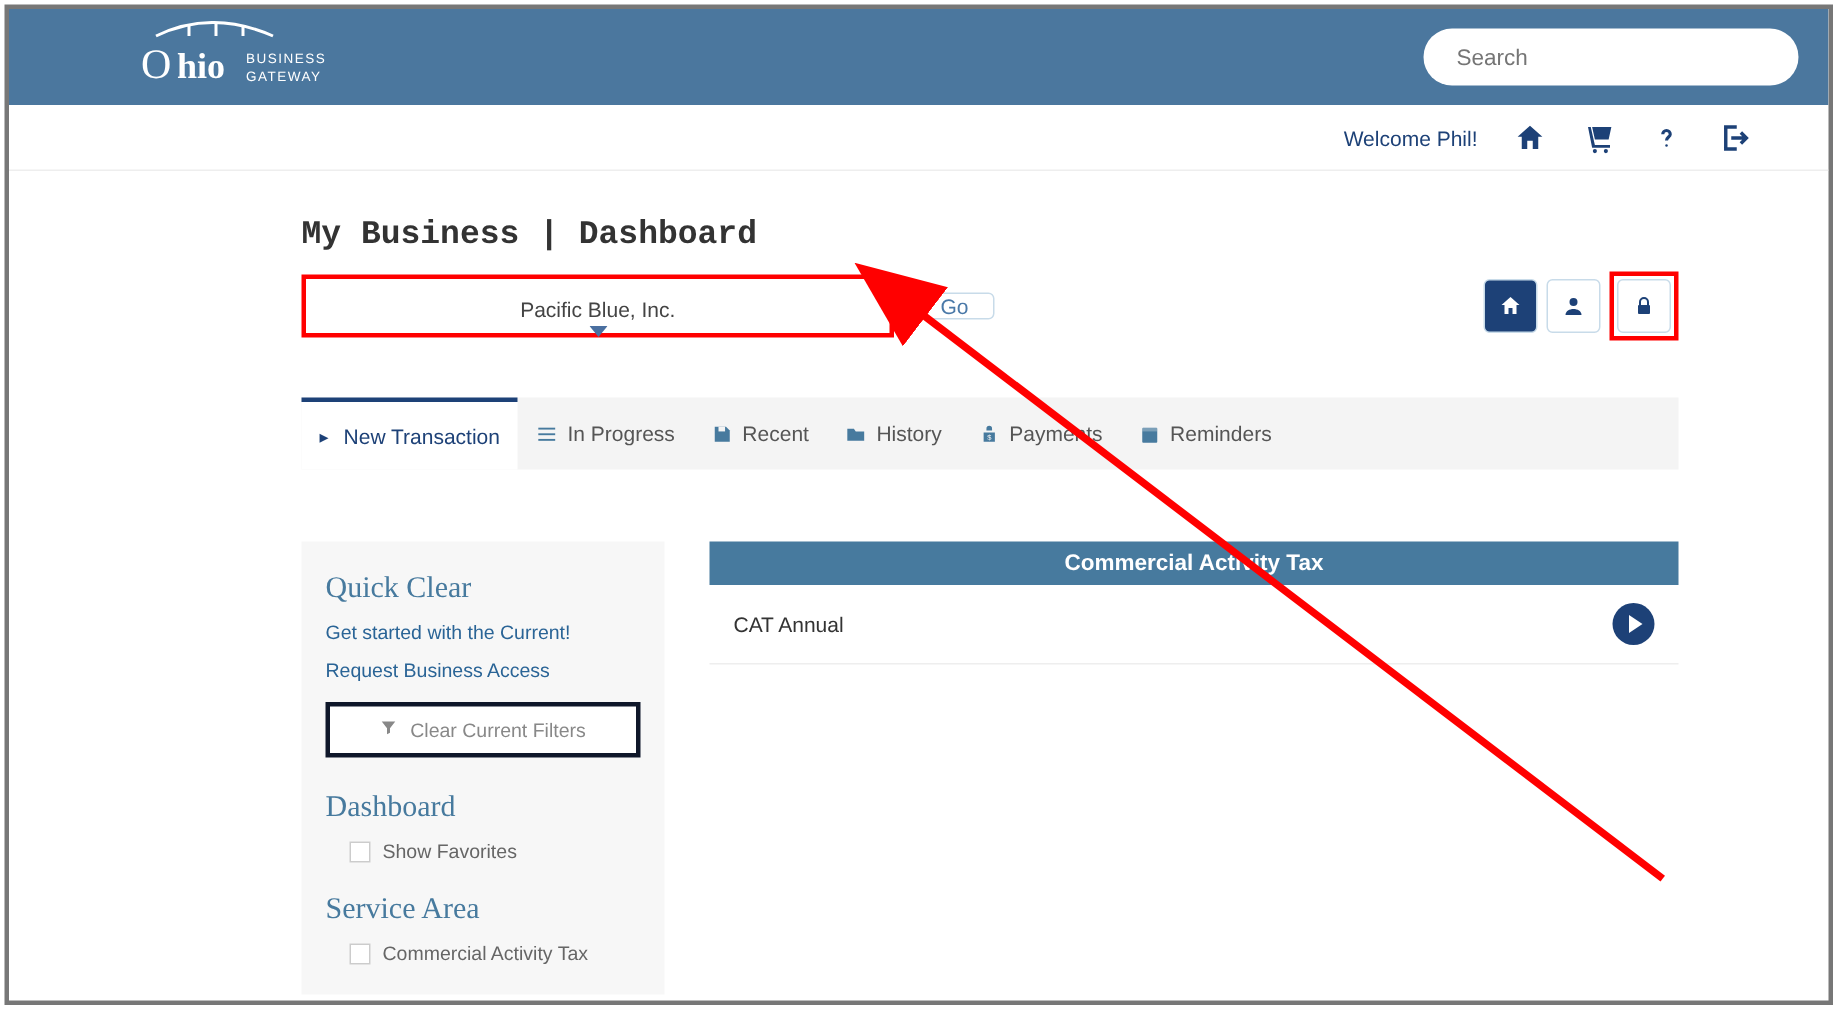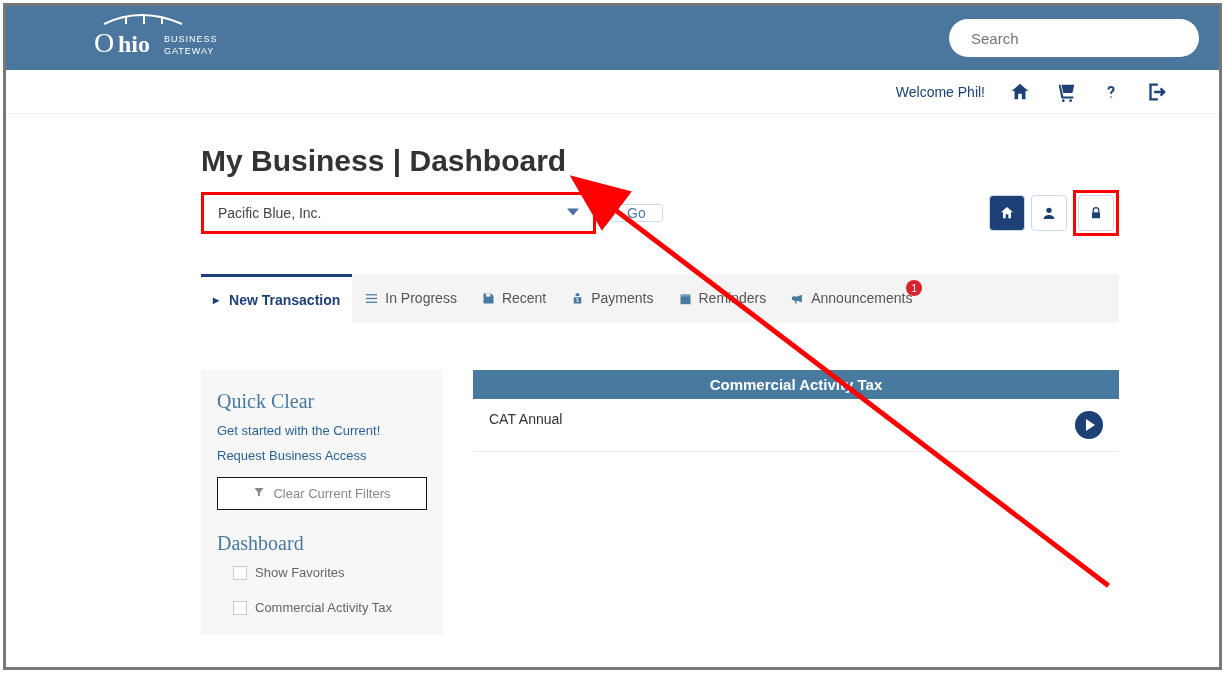--- a/index.html
+++ b/index.html
@@ -17,45 +17,45 @@
   body{background:#fff;}
   .frame{border:3px solid #777;width:1219px;height:667px;margin:3px;background:#fff;overflow:hidden;position:relative;}
   .topbar{background:var(--blue);height:64px;display:flex;align-items:center;justify-content:space-between;padding:0 20px 0 80px;}
   .logo{color:#fff;display:flex;align-items:center;gap:10px;}
   .search-box{background:#fff;border-radius:24px;height:38px;width:250px;display:flex;align-items:center;padding:0 20px;}
   .search-box input{border:none;outline:none;font-size:15px;color:#0f172a;width:100%;background:transparent;}
   .userbar{height:44px;display:flex;align-items:center;justify-content:flex-end;gap:24px;padding:0 52px 0 0;border-bottom:1px solid #eee;}
   .userbar .welcome{color:var(--dark-navy);font-size:14px;}
   .userbar .ico{color:var(--dark-navy);display:flex;align-items:center;justify-content:center;cursor:pointer;}
   .content{padding:20px 100px 0 195px;}
-  .page-title{font-family:Liberation Sans, sans-serif;font-size:30px;font-weight:700;margin:10px 0 12px 0;}
+  .page-title{font-family:Liberation Mono, monospace;font-size:22px;font-weight:700;margin:10px 0 12px 0;}
   .controls{display:flex;align-items:center;gap:14px;position:relative;}
-  .biz-select{border:3px solid red;width:395px;height:42px;background:#fff;display:flex;align-items:center;justify-content:space-between;padding:12px 14px;font-size:14px;color:#444;cursor:pointer;}
+  .biz-select{border:3px solid red;width:395px;height:42px;background:#fff;display:flex;align-items:center;justify-content:space-between;padding:12px 14px;font-size:14px;color:#444;cursor:pointer;flex-direction:column;}
   .biz-select .caret{color:#4a6fa0;}
   .go-btn{border:1px solid #c8dbe9;border-radius:4px;padding:0 16px;color:#4a79a8;background:#fff;font-size:14px;cursor:pointer;}
   .right-controls{margin-left:auto;display:flex;gap:6px;align-items:center;}
   .sq-btn{width:36px;height:36px;border:1px solid #c8dbe9;border-radius:4px;display:flex;align-items:center;justify-content:center;color:var(--dark-navy);background:#fff;cursor:pointer;}
   .sq-btn.active{background:var(--dark-navy);color:#fff;}
   .lock-hl{border:3px solid red;padding:2px;border-radius:0;}
   .tabs{margin-top:38px;background:var(--tab-bg);display:flex;align-items:center;height:48px;font-size:14px;}
   .tab{display:flex;align-items:center;gap:6px;padding:0 12px;color:#555;height:100%;cursor:pointer;position:relative;}
   .tab .tico{color:var(--accent);display:inline-flex;}
-  .tab.active{background:#fff;color:var(--dark-navy);font-weight:700;border-top:3px solid var(--dark-navy);}
+  .tab.active{background:#fff;color:var(--dark-navy);font-weight:400;border-top:3px solid var(--dark-navy);}
   .tab.active::before{content:"▸";color:var(--dark-navy);margin-right:4px;font-size:12px;}
   .badge{position:absolute;top:6px;right:2px;background:#d9232e;color:#fff;border-radius:50%;width:16px;height:16px;font-size:10px;display:flex;align-items:center;justify-content:center;}
   .body-row{display:flex;gap:30px;margin-top:48px;}
   .sidebar{width:242px;background:var(--panel);padding:16px;font-size:14px;}
   .sidebar h3{font-family:Georgia,serif;font-weight:400;color:var(--accent);margin:4px 0 10px 0;font-size:20px;}
   .sidebar a{color:var(--link);text-decoration:none;display:block;margin:10px 0;font-size:13px;}
-  .clear-btn{width:100%;border:1px solid #0f172a;background:#fff;color:#888;font-size:13px;padding:8px 0;display:flex;align-items:center;justify-content:center;gap:8px;cursor:pointer;margin:14px 0 22px 0;}
+  .clear-btn{width:100%;border:3px solid #0f172a;background:#fff;color:#888;font-size:13px;padding:8px 0;display:flex;align-items:center;justify-content:center;gap:8px;cursor:pointer;margin:14px 0 22px 0;}
   .check-row{display:flex;align-items:center;gap:8px;color:#666;font-size:13px;margin:6px 0 20px 0;padding-left:16px;}
   .check-row .box{width:14px;height:14px;border:1px solid #ccc;background:#fff;}
   .main{flex:1;}
   .cat-header{background:var(--accent);color:#fff;text-align:center;font-weight:600;padding:6px 0;font-size:15px;}
-  .cat-row{display:flex;align-items:flex-start;justify-content:space-between;padding:12px 16px;border-bottom:1px solid #eee;font-size:14px;cursor:pointer;}
+  .cat-row{display:flex;align-items:center;justify-content:space-between;padding:12px 16px;border-bottom:1px solid #eee;font-size:14px;cursor:pointer;}
   .play{width:28px;height:28px;border-radius:50%;background:var(--dark-navy);display:flex;align-items:center;justify-content:center;}
   .play::after{content:"";border-left:9px solid #fff;border-top:6px solid transparent;border-bottom:6px solid transparent;margin-left:3px;}
   .arrow-overlay{position:absolute;left:0;top:0;width:100%;height:100%;pointer-events:none;}
 </style>
 </head>
 <body>
 
 <div class="frame">
 
   <div class="topbar">
@@ -158,62 +158,62 @@
             <svg width="15" height="15" viewBox="0 0 24 24" fill="currentColor">
               <path d="M4 4h12l4 4v12H4z"></path>
               <rect x="8" y="4" width="7" height="5" fill="#f4f4f4"></rect>
             </svg>
           </span>
         <span>Recent</span>
       </div>
       <div class="tab">
         <span class="tico">
             <svg width="15" height="15" viewBox="0 0 24 24" fill="currentColor">
+              <path d="M3 6h7l2 3h9v10H3z"></path>
+            </svg>
+          </span>
+        <span>History</span>
+      </div>
+      <div class="tab">
+        <span class="tico">
+            <svg width="15" height="15" viewBox="0 0 24 24" fill="currentColor">
               <path d="M12 3a3 3 0 00-3 3v2h6V6a3 3 0 00-3-3zm-6 7h12v10H6z"></path>
               <text x="12" y="18" font-size="8" text-anchor="middle" fill="#f4f4f4">$</text>
             </svg>
           </span>
         <span>Payments</span>
       </div>
       <div class="tab">
         <span class="tico">
             <svg width="15" height="15" viewBox="0 0 24 24" fill="currentColor">
               <rect x="4" y="5" width="16" height="16" rx="1"></rect>
               <rect x="4" y="5" width="16" height="4" fill="#f4f4f4" opacity="0.3"></rect>
             </svg>
           </span>
         <span>Reminders</span>
-      </div>
-      <div class="tab">
-        <span class="tico">
-            <svg width="15" height="15" viewBox="0 0 24 24" fill="currentColor">
-              <path d="M3 10v4l4 1 2 5h2l-1-5 9 3V6l-9 3-4-1z"></path>
-            </svg>
-          </span>
-        <span>Announcements</span>
-        <span class="badge">1</span>
       </div>
     </div>
 
     <div class="body-row">
       <div class="sidebar">
         <h3>Quick Clear</h3>
         <a href="#">Get started with the Current!</a>
         <a href="#">Request Business Access</a>
         <button class="clear-btn">
           <span><svg width="12" height="12" viewBox="0 0 24 24" fill="currentColor">
                 <path d="M3 4h18l-7 9v6l-4 2v-8z"></path>
               </svg></span>
           <span>Clear Current Filters</span>
         </button>
         <h3>Dashboard</h3>
         <div class="check-row">
           <span class="box"></span>
           <span>Show Favorites</span>
         </div>
+        <h3>Service Area</h3>
         <div class="check-row" style="margin-bottom:4px;">
           <span class="box"></span>
           <span>Commercial Activity Tax</span>
         </div>
       </div>
 
       <div class="main">
         <div class="cat-header">Commercial Activity Tax</div>
         <div class="cat-row">
           <span>CAT Annual</span>

